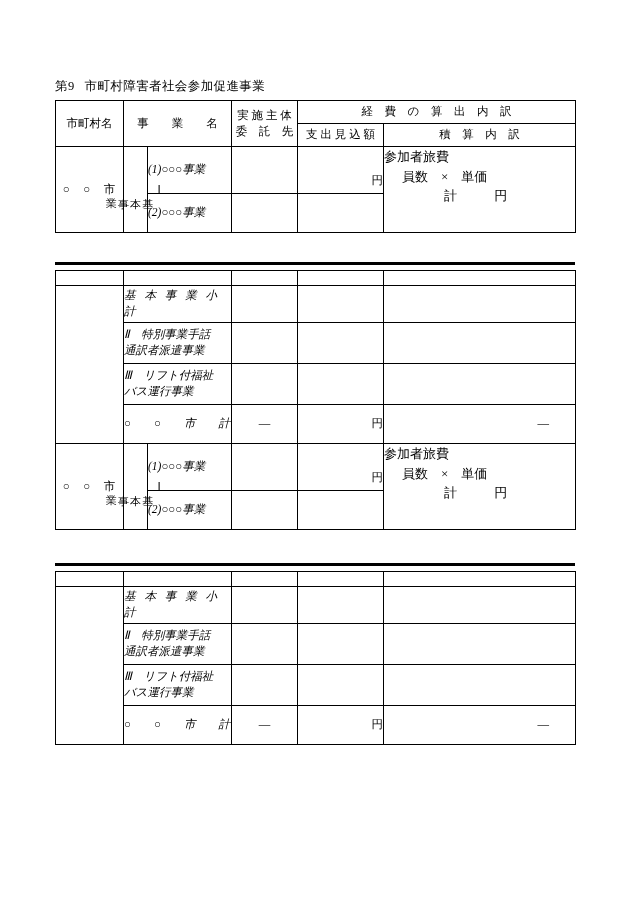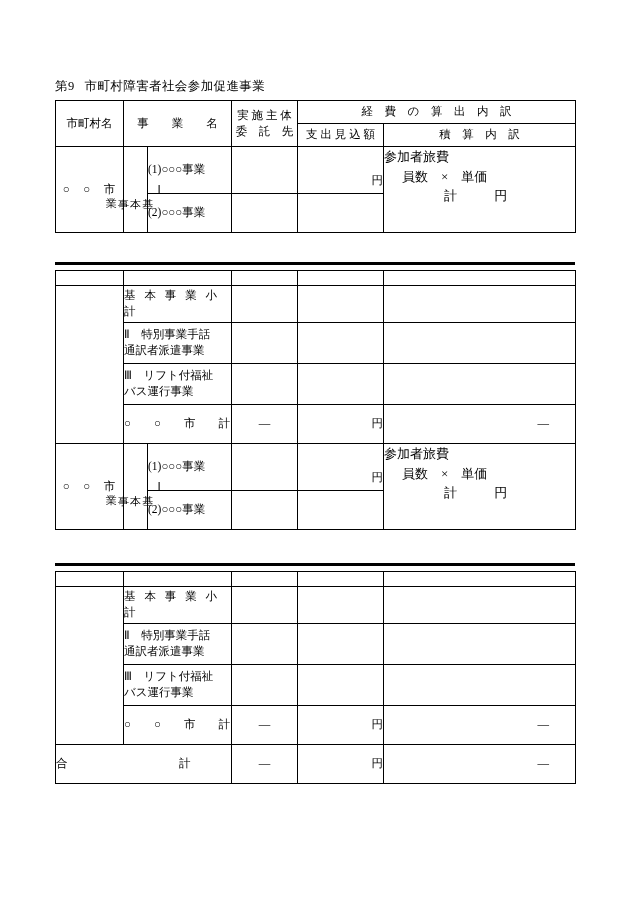--- a/index.html
+++ b/index.html
@@ -65,20 +65,21 @@
   }
   .thickline {
     position: absolute;
     left: 55px;
     width: 520px;
     height: 3px;
     background: #000000;
   }
   .cell-pad {
     padding: 3px 5px;
+    font-style: italic;
   }
   .c-center { }
   .c-right { text-align: right; }
   .c-left { text-align: left; }
   .vert {
     writing-mode: vertical-rl;
     text-orientation: upright;
     letter-spacing: 1px;
     line-height: 1.1;
     display: inline-block;
@@ -299,22 +300,16 @@
       <td></td>
       <td></td>
     </tr>
     <tr>
       <td style="border-left:1px solid #000;border-top:none"></td>
       <td colspan="2" class="cell-pad c-center" style="height:38px">○　　○　　市　　計</td>
       <td class="small-dash">—</td>
       <td class="yen-right">円</td>
       <td class="c-right" style="padding-right:26px">—</td>
     </tr>
-    <tr>
-      <td colspan="3" class="cell-pad c-center spaced3" style="height:38px">合　　　　　計</td>
-      <td class="small-dash">—</td>
-      <td class="yen-right">円</td>
-      <td class="c-right" style="padding-right:26px">—</td>
-    </tr>
   </tbody>
     </table>
 
 </div>
 
 </body></html>

